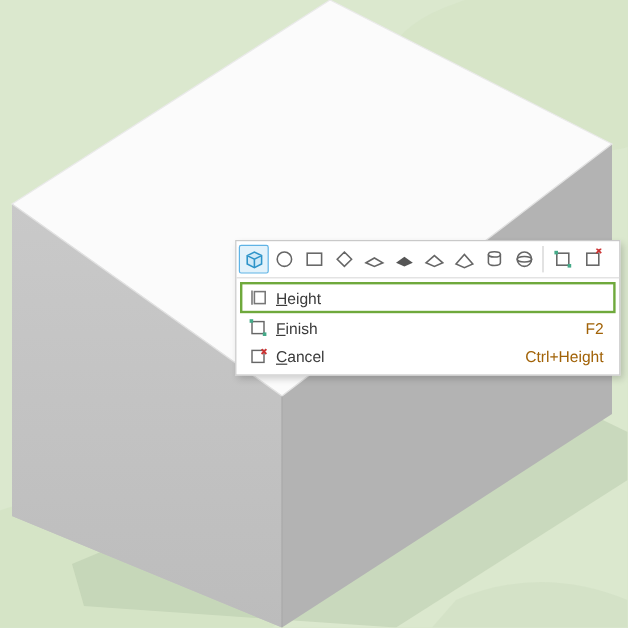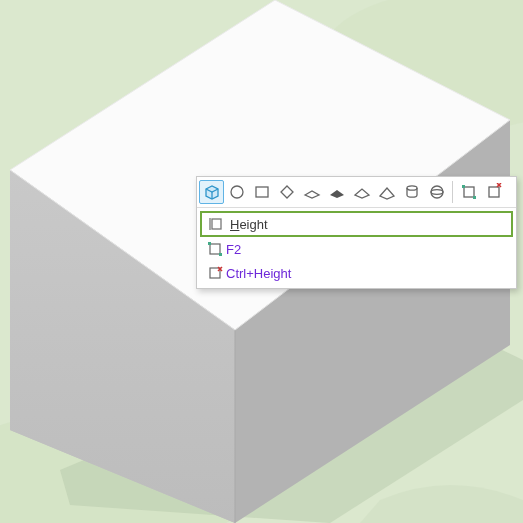--- a/index.html
+++ b/index.html
@@ -17,21 +17,21 @@
     inset: 0;
     background: #d9e6cc;
   }
   .scene svg {
     position: absolute;
     top: 0; left: 0;
   }
   .context-menu {
     position: absolute;
     left: 196px;
-    top: 176px;
+    top: 200px;
     width: 319px;
     background: #ffffff;
     border: 1px solid #c9c9c9;
     box-shadow: 2px 3px 6px rgba(0,0,0,0.18);
   }
   .toolbar {
     display: flex;
     align-items: center;
     height: 28px;
     border-bottom: 1px solid #dcdcdc;
@@ -74,21 +74,21 @@
     display: flex;
     align-items: center;
     justify-content: center;
     flex-shrink: 0;
   }
   .menu-item .mi-label {
     flex: 1 1 auto;
     padding-left: 4px;
   }
   .menu-item .mi-shortcut {
-    color: #6d28d9;
+    color: #a16207;
     padding-right: 6px;
   }
   .menu-item.highlighted {
     border: 2px solid #6fa93c;
     height: 22px;
     padding: 0 2px;
   }
   .underline-first::first-letter {
     text-decoration: underline;
   }
@@ -220,28 +220,30 @@
     </div>
 
     <div class="menu-item">
       <span class="mi-icon">
         <svg width="16" height="16" viewBox="0 0 16 16">
           <rect x="3" y="3" width="10" height="10" fill="none" stroke="#666" stroke-width="1.2"></rect>
           <rect x="1" y="1" width="3" height="3" fill="#4a8"></rect>
           <rect x="12" y="12" width="3" height="3" fill="#4a8"></rect>
         </svg>
       </span>
+      <span class="mi-label underline-first">Finish</span>
       <span class="mi-shortcut">F2</span>
     </div>
 
     <div class="menu-item">
       <span class="mi-icon">
         <svg width="16" height="16" viewBox="0 0 16 16">
           <rect x="3" y="3" width="10" height="10" fill="none" stroke="#666" stroke-width="1.2"></rect>
           <line x1="11" y1="2" x2="15" y2="6" stroke="#c33" stroke-width="1.5"></line>
           <line x1="15" y1="2" x2="11" y2="6" stroke="#c33" stroke-width="1.5"></line>
         </svg>
       </span>
+      <span class="mi-label underline-first">Cancel</span>
       <span class="mi-shortcut">Ctrl+Height</span>
     </div>
 
   </div>
 </div>
 
 </body></html>

